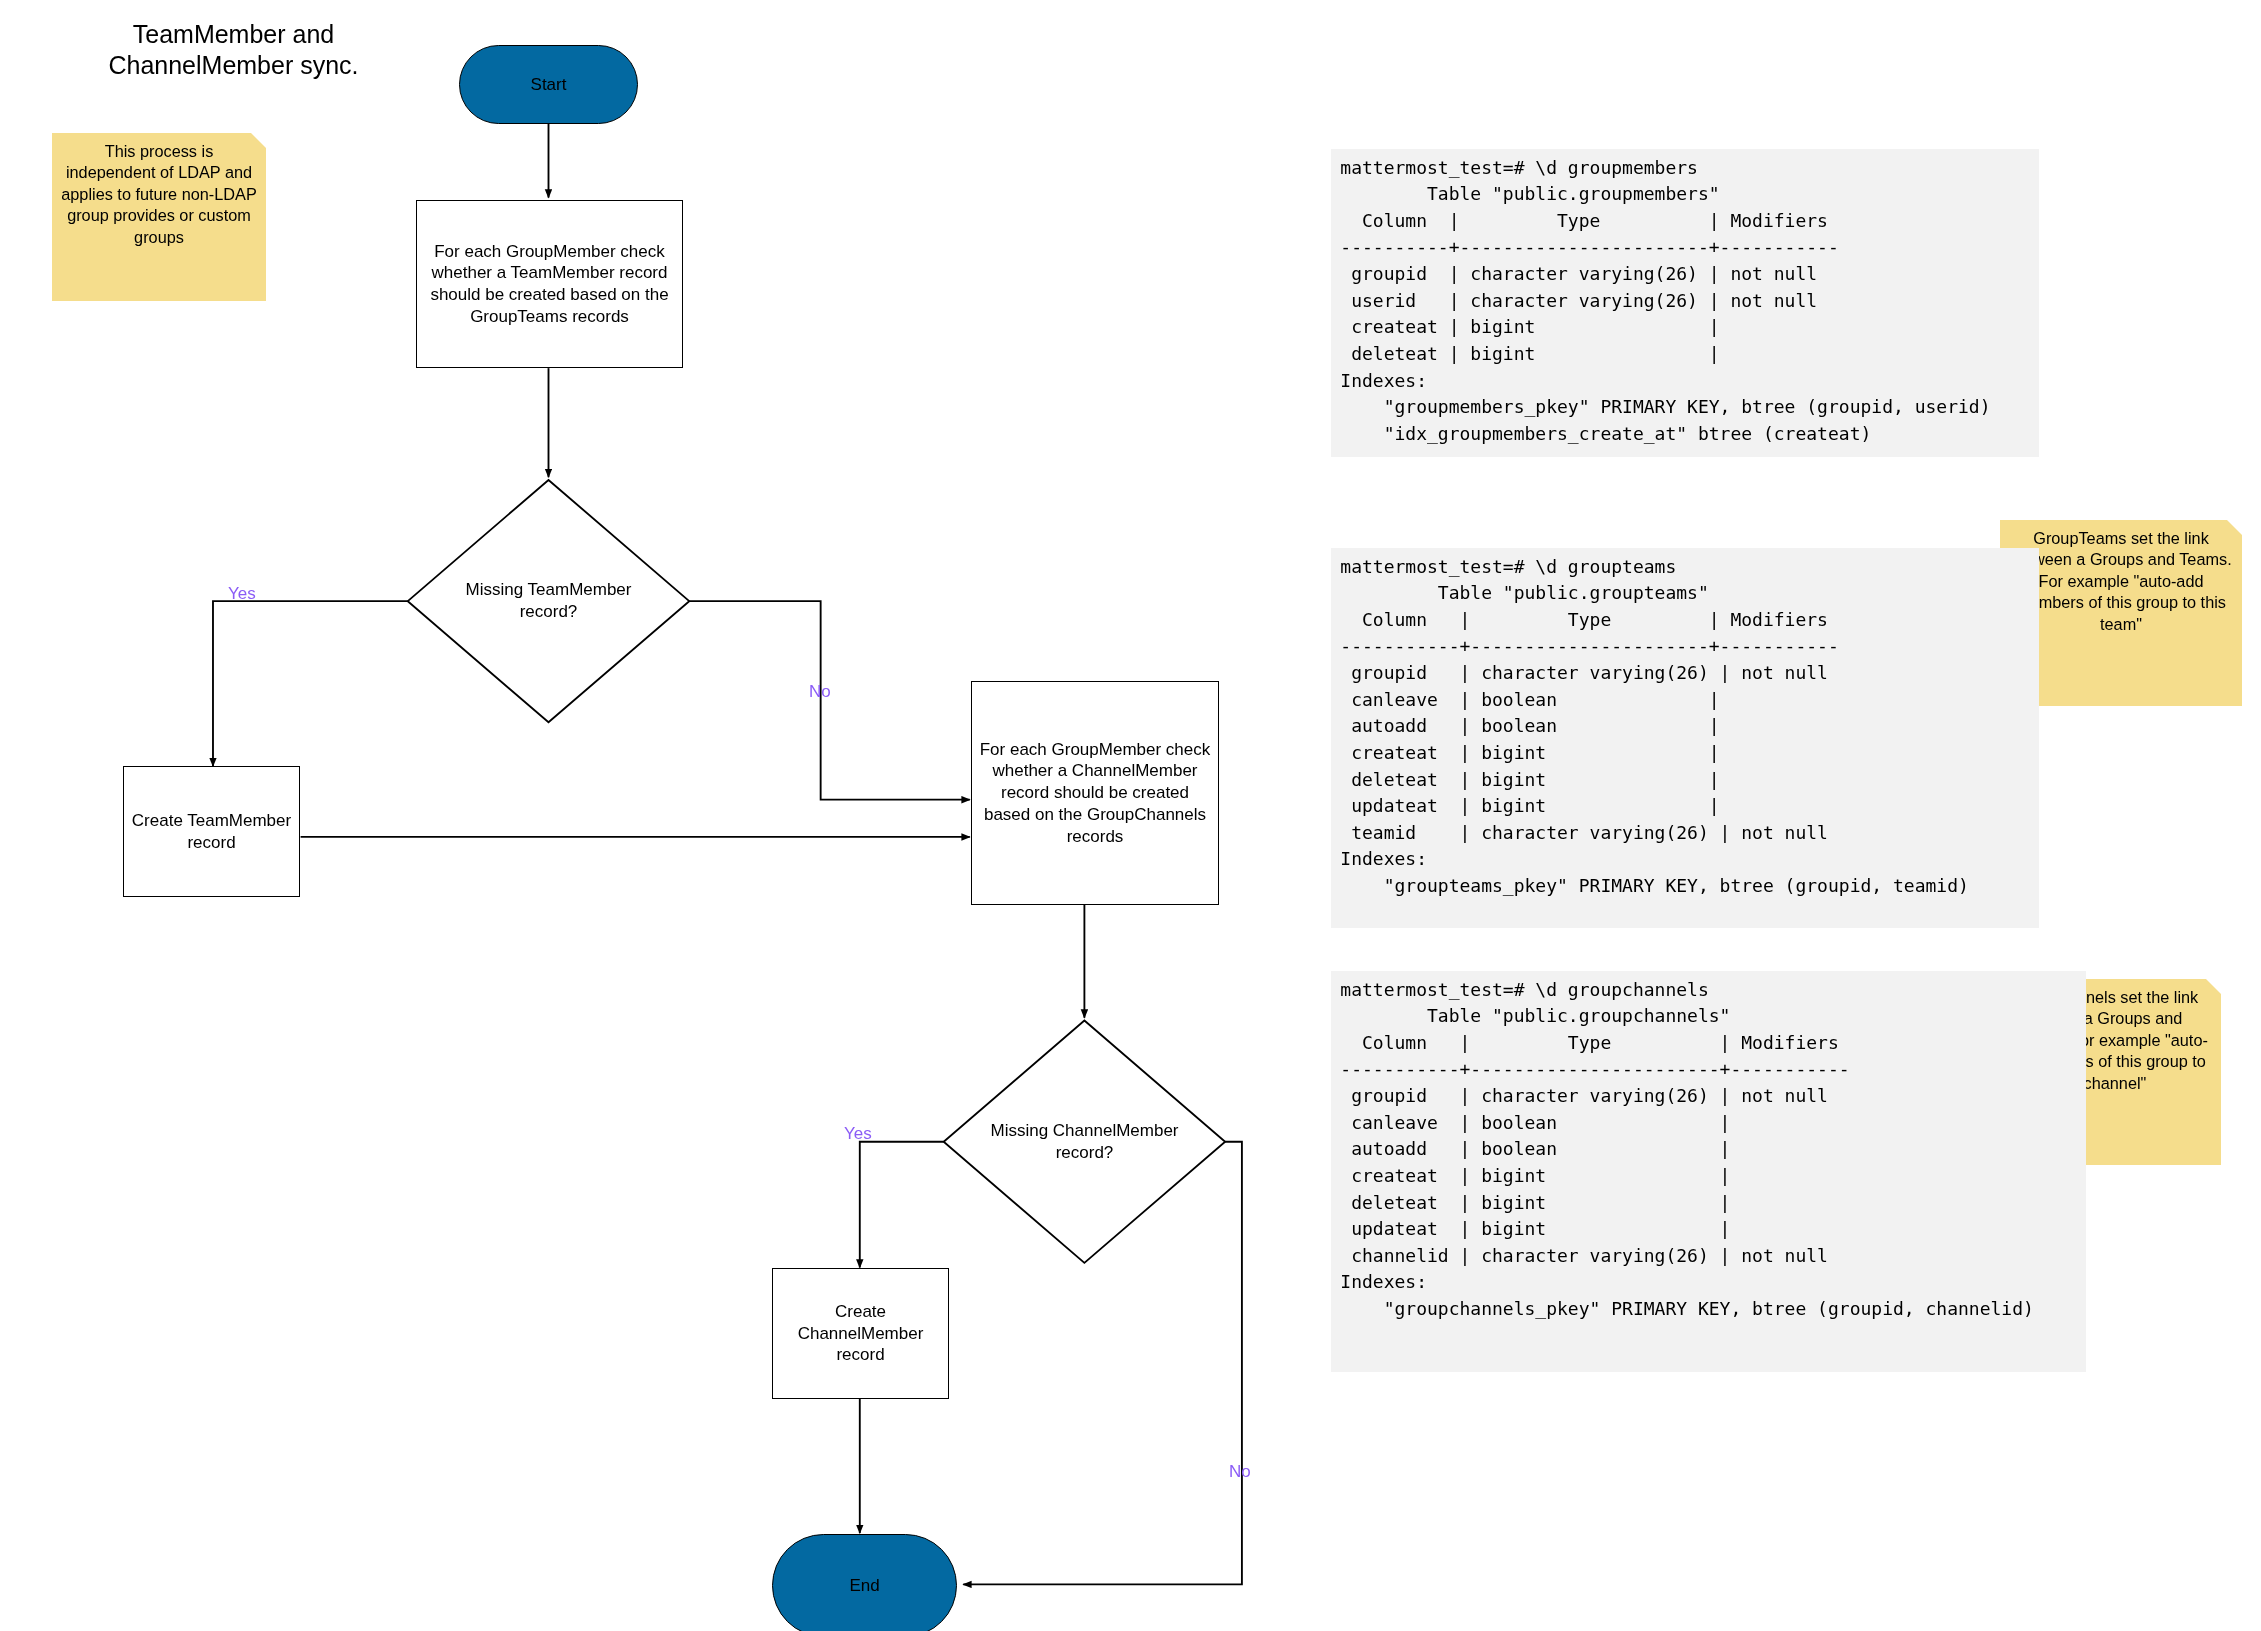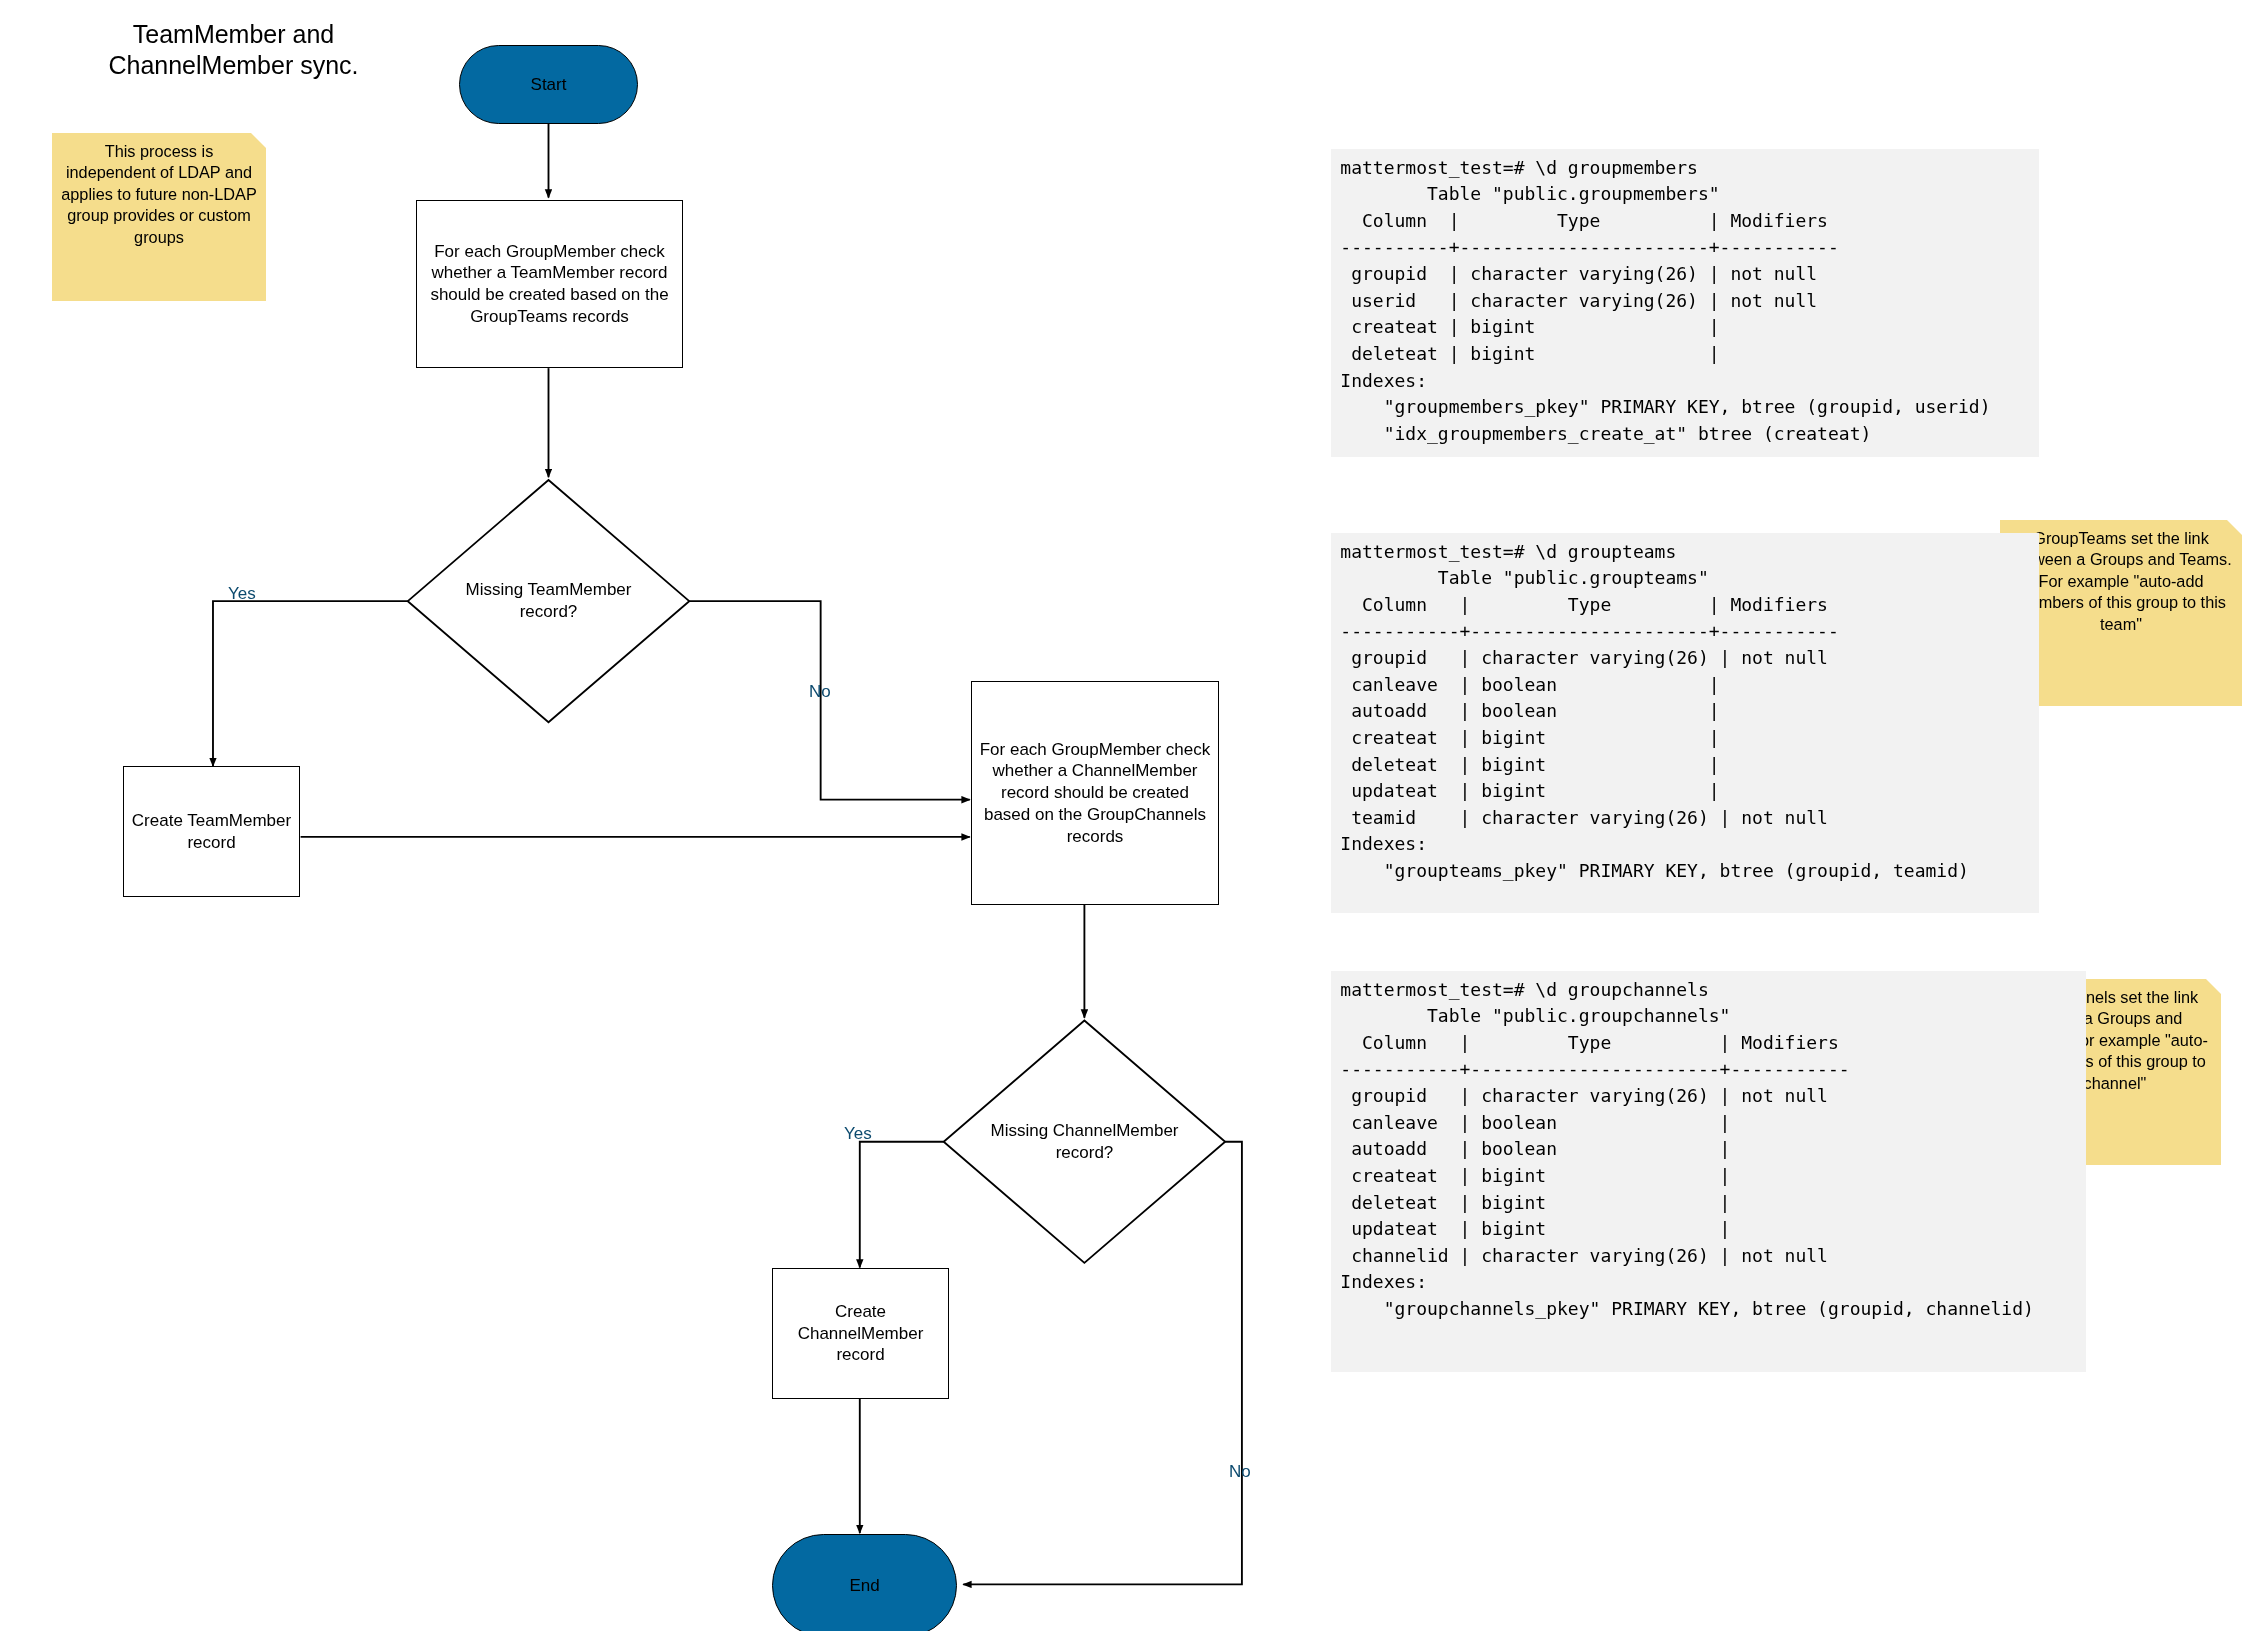--- a/index.html
+++ b/index.html
@@ -69,21 +69,21 @@
     border-radius: 56px;
     background: #0369a1;
   }
   .process {
     border: 1.9px solid #000;
     background: #fff;
   }
   .edge-label {
     position: absolute;
     font-size: 17px;
-    color: #0c4a6e;
+    color: #8b5cf6;
   }
 
   
   .console {
     position: absolute;
     background: #f2f2f2;
     color: #000;
     font-family: "DejaVu Sans Mono", monospace;
     font-size: 18px;
     line-height: 1.48;
@@ -189,21 +189,21 @@
   Column  |         Type          | Modifiers
 ----------+-----------------------+-----------
  groupid  | character varying(26) | not null
  userid   | character varying(26) | not null
  createat | bigint                |
  deleteat | bigint                |
 Indexes:
     "groupmembers_pkey" PRIMARY KEY, btree (groupid, userid)
     "idx_groupmembers_create_at" btree (createat)</div>
 
-  <div class="console" style="left:1331px; top:533px; width:708px; height:380px;">mattermost_test=# \d groupteams
+  <div class="console" style="left:1331px; top:548px; width:708px; height:380px;">mattermost_test=# \d groupteams
          Table "public.groupteams"
   Column   |         Type         | Modifiers
 -----------+----------------------+-----------
  groupid   | character varying(26) | not null
  canleave  | boolean              |
  autoadd   | boolean              |
  createat  | bigint               |
  deleteat  | bigint               |
  updateat  | bigint               |
  teamid    | character varying(26) | not null

